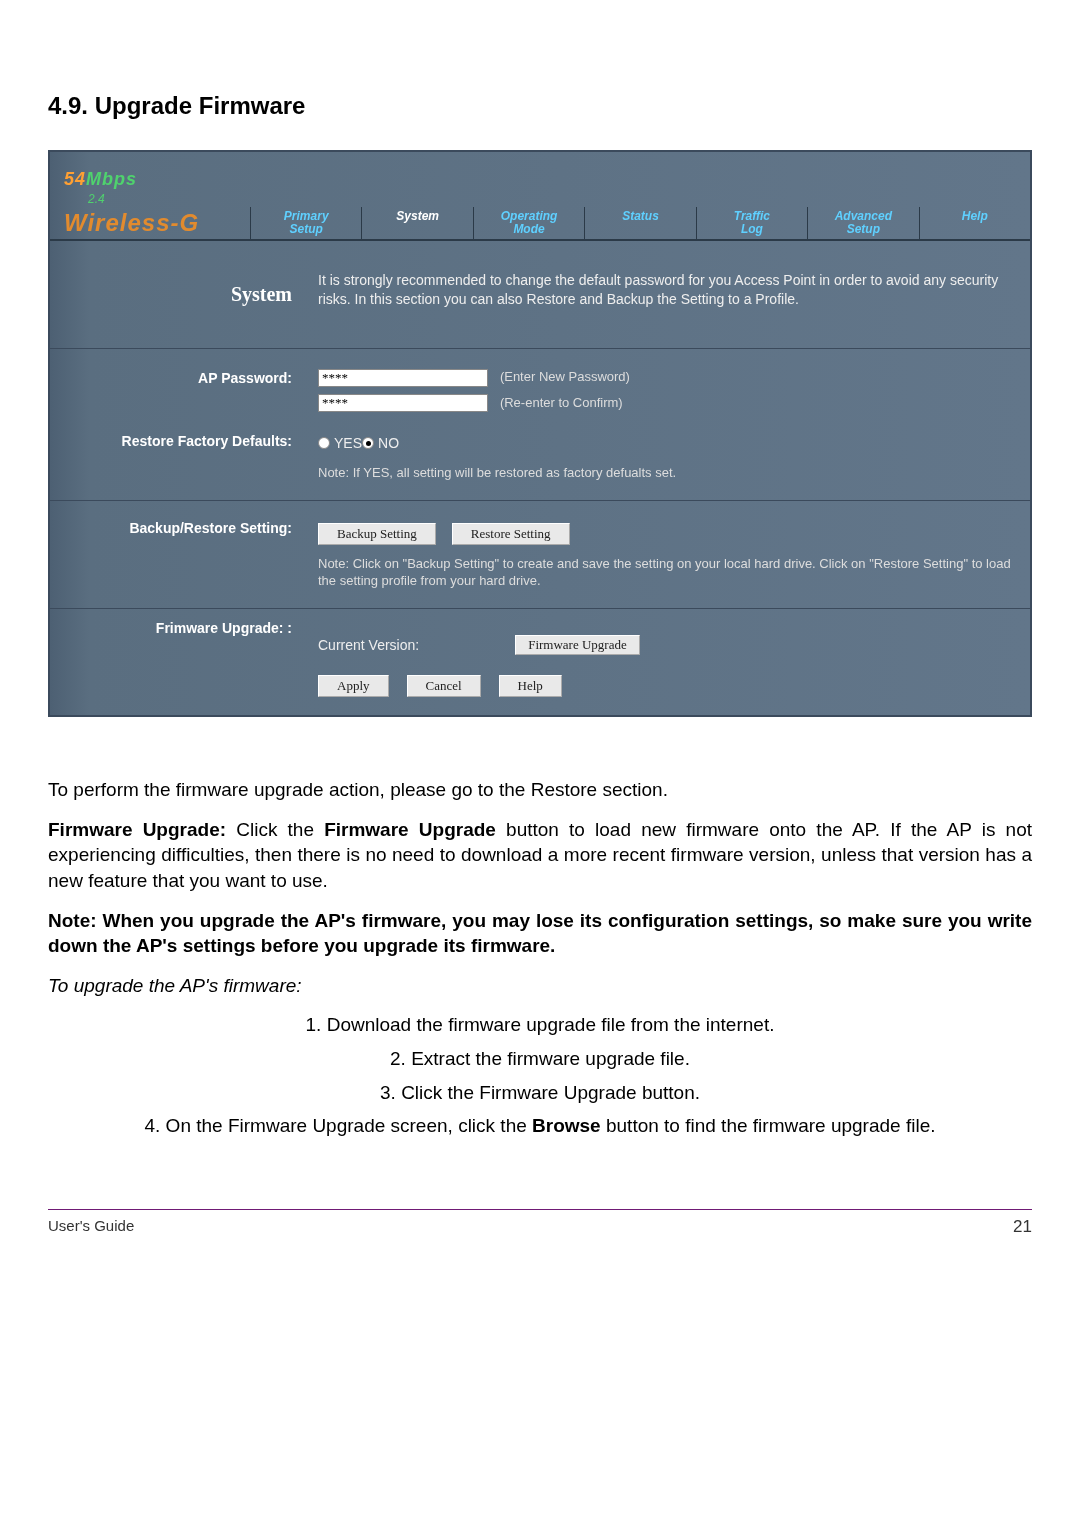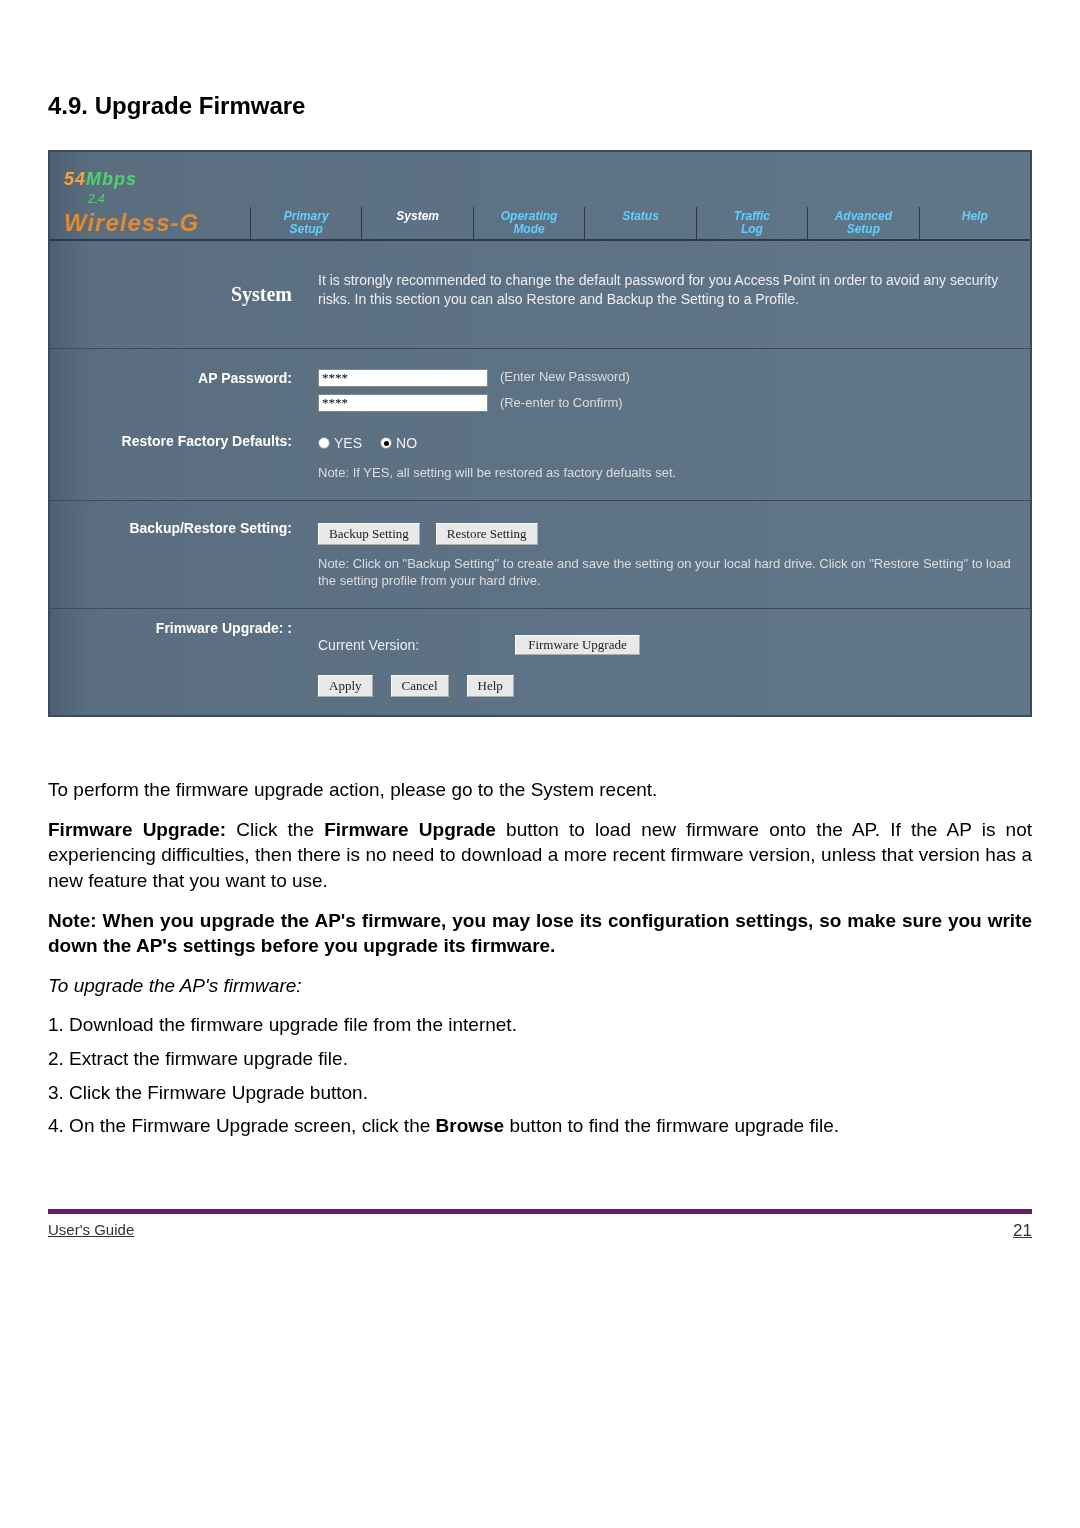--- a/index.html
+++ b/index.html
@@ -133,34 +133,34 @@
     color: #000;
     font-family: serif;
     height: 18px;
     vertical-align: middle;
   }
   .hint {
     font-size: 13px;
     margin-left: 8px;
     color: #ddd;
   }
-  .radio-row { display: inline-flex; gap: 18px; align-items: center; }
+  .radio-row { display: inline-flex; align-items: center; }
   .radio-item { display: inline-flex; gap: 4px; align-items: center; font-size: 14px; }
   .radio-circ {
     width: 12px; height: 12px; border-radius: 50%;
     border: 1px solid #888; background: #fff;
     display: inline-flex; align-items: center; justify-content: center;
   }
   .radio-dot { width: 5px; height: 5px; border-radius: 50%; background: #000; display: none; }
   .radio-circ.checked .radio-dot { display: block; }
   .note { font-size: 13px; color: #ddd; margin-top: 10px; }
   .btn {
     background: #e9e9e9;
     border: 1px outset #fff;
-    padding: 2px 10px;
+    padding: 2px 18px;
     font-size: 13px;
     color: #222;
     cursor: pointer;
     font-family: 'Times New Roman', serif;
   }
   .btn-row { display: flex; gap: 16px; margin-top: 4px; }
   .fw-btn {
     background: #e9e9e9;
     border: 1px outset #fff;
     padding: 1px 12px;
@@ -168,30 +168,29 @@
     font-family: 'Times New Roman', serif;
     color: #222;
     cursor: pointer;
   }
   .bottom-btn-row { display: flex; gap: 18px; margin-top: 20px; }
   .content-below { margin-top: 60px; }
   .content-below p { margin-bottom: 14px; text-align: justify; }
   .content-below .bold { font-weight: bold; }
   .content-below .italic { font-style: italic; }
   .content-below ol { list-style: none; margin-top: 6px; }
-  .content-below ol li { margin-bottom: 8px; }
+  .content-below ol li { margin-bottom: 8px; text-align: center; }
   .footer {
-    border-top: 5px solid #701a75;
+    border-top: 1px solid #701a75;
     margin-top: 70px;
     padding-top: 6px;
     display: flex;
     justify-content: space-between;
     font-size: 15px;
     color: #333;
-    text-decoration: underline;
   }
   .footer .pg { font-size: 17px; }
 </style>
 </head>
 <body>
 
 <div class="section-title">4.9. Upgrade Firmware</div>
 
 <div class="screenshot">
   <div class="logo-row">
@@ -278,21 +277,21 @@
       <div class="bottom-btn-row">
         <button class="btn">Apply</button>
         <button class="btn">Cancel</button>
         <button class="btn">Help</button>
       </div>
     </div>
   </div>
 </div>
 
 <div class="content-below">
-  <p>To perform the firmware upgrade action, please go to the System recent.</p>
+  <p>To perform the firmware upgrade action, please go to the Restore section.</p>
   <p>
     <span class="bold">Firmware Upgrade:</span><span> Click the </span><span class="bold">Firmware Upgrade</span><span> button to load new firmware onto the AP. If the AP is not experiencing difficulties, then there is no need to download a more recent firmware version, unless that version has a new feature that you want to use.</span>
   </p>
   <p class="bold">Note: When you upgrade the AP's firmware, you may lose its configuration settings, so make sure you write down the AP's settings before you upgrade its firmware.</p>
   <p class="italic">To upgrade the AP's firmware:</p>
   <ol>
     <li>1. Download the firmware upgrade file from the internet.</li>
     <li>2. Extract the firmware upgrade file.</li>
     <li>3. Click the Firmware Upgrade button.</li>
     <li>

